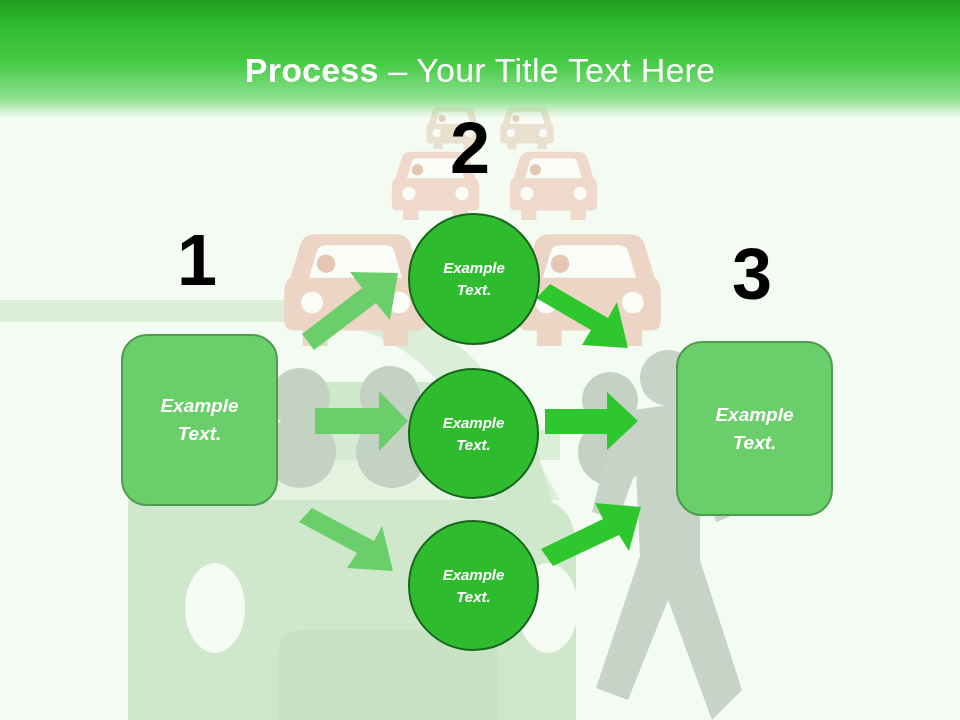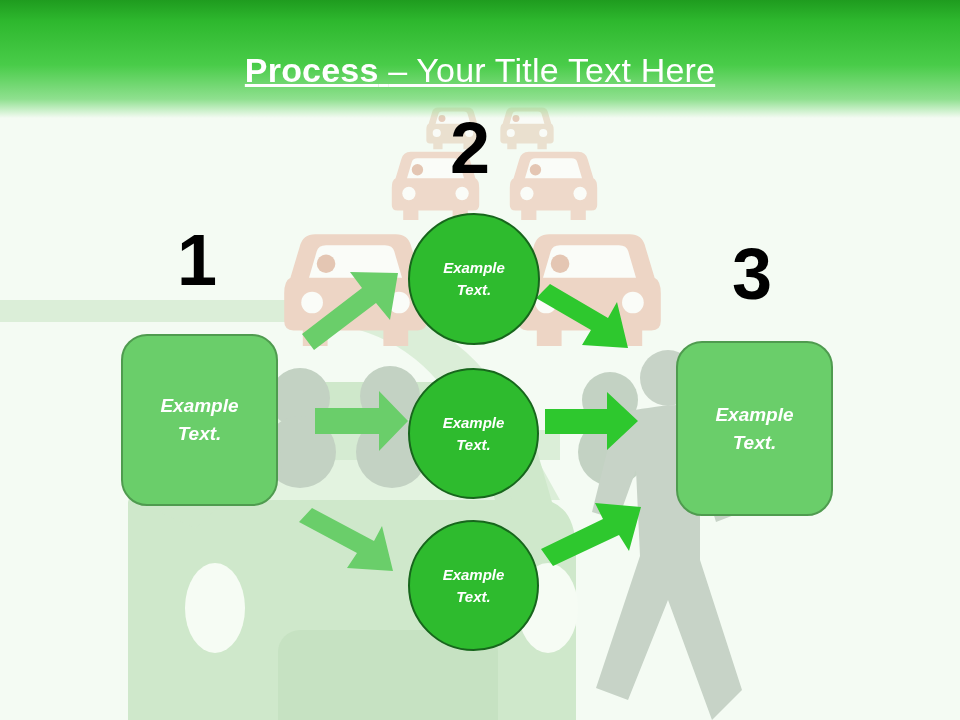--- a/index.html
+++ b/index.html
@@ -17,21 +17,20 @@
   
   .header-bar{
     position:absolute;left:0;top:0;width:960px;height:118px;
     background:linear-gradient(to bottom,#1f9c1f 0%,#2eb82e 18%,#49cc49 55%,#8fe08f 84%,rgba(244,251,243,0) 100%);
   }
   .header-title{
     position:absolute;left:0;top:50px;width:960px;
     text-align:center;color:#ffffff;
     font-size:34px;letter-spacing:.2px;line-height:40px;
     white-space:nowrap;
-    text-decoration:underline;
   }
   .header-title .strong{font-weight:bold;}
   .header-title .light{font-weight:normal;}
 
   
   .step-num{
     position:absolute;font-weight:bold;color:#000000;
     font-size:72px;line-height:72px;text-align:center;
   }
   #num-1{left:157px;top:224px;width:80px;}

